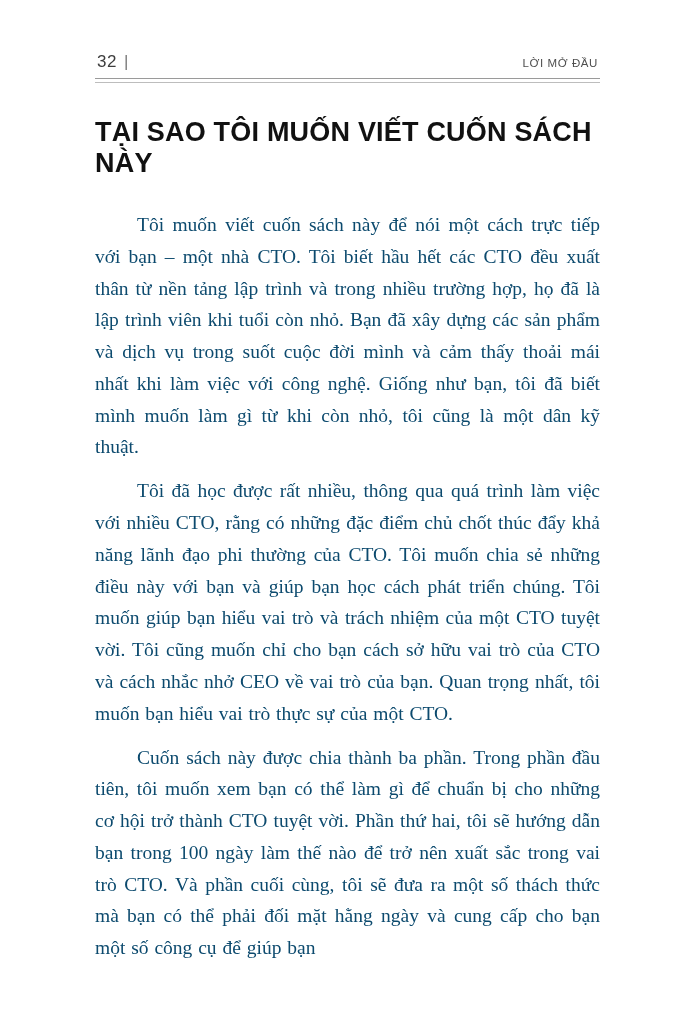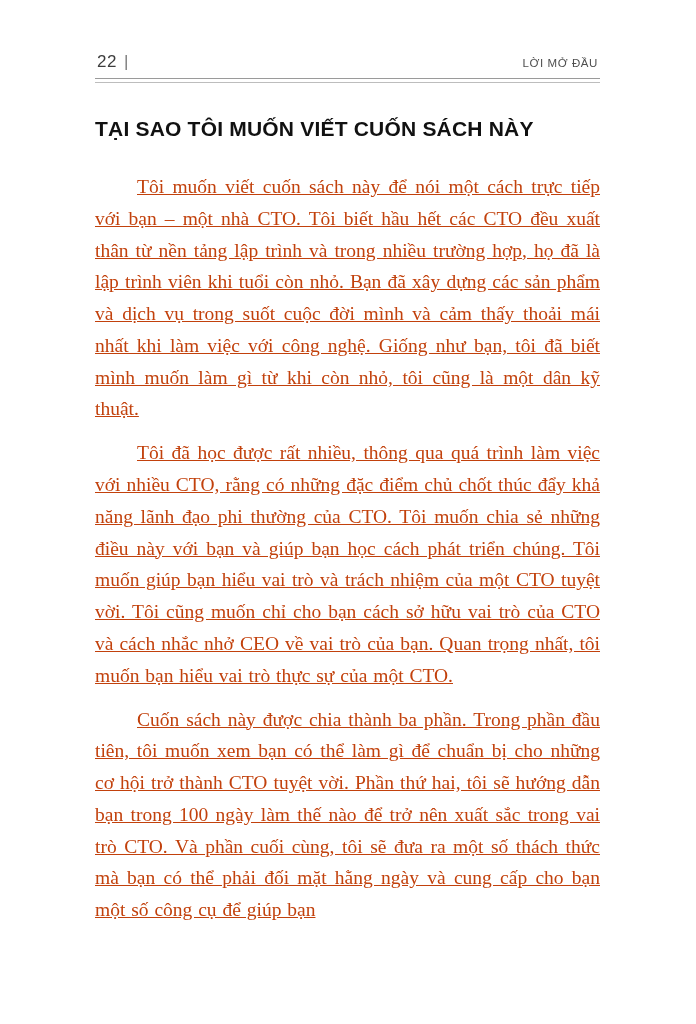--- a/index.html
+++ b/index.html
@@ -48,44 +48,43 @@
   }
   .head-rule {
     height: 3px;
     border-top: 1.6px solid #9a9a9a;
     border-bottom: 1px solid #bdbdbd;
     margin-bottom: 34px;
   }
   .chapter-title {
     font-family: "Liberation Sans", sans-serif;
     font-weight: bold;
-    font-size: 21px;
+    font-size: 27px;
     letter-spacing: 0.2px;
     color: #111111;
     margin: 0 0 30px 0;
   }
   .body-text p {
     margin: 0 0 12px 0;
     font-size: 19.5px;
     line-height: 1.63;
     text-align: justify;
     text-indent: 42px;
-    color: #c2410c;
+    color: #0c4a6e;
     word-spacing: 1px;
-    text-decoration: underline;
   }
 </style>
 </head>
 <body>
 
 <div class="page">
   <div class="content">
 
     <div class="running-head">
-      <span class="page-number"><span>22</span><span class="bar">|</span></span>
+      <span class="page-number"><span>32</span><span class="bar">|</span></span>
       <span class="running-title">LỜI MỞ ĐẦU</span>
     </div>
 
     <div class="head-rule"></div>
 
     <h1 class="chapter-title">TẠI SAO TÔI MUỐN VIẾT CUỐN SÁCH NÀY</h1>
 
     <div class="body-text">
       <p>Tôi muốn viết cuốn sách này để nói một cách trực tiếp với bạn – một nhà CTO. Tôi biết hầu hết các CTO đều xuất thân từ nền tảng lập trình và trong nhiều trường hợp, họ đã là lập trình viên khi tuổi còn nhỏ. Bạn đã xây dựng các sản phẩm và dịch vụ trong suốt cuộc đời mình và cảm thấy thoải mái nhất khi làm việc với công nghệ. Giống như bạn, tôi đã biết mình muốn làm gì từ khi còn nhỏ, tôi cũng là một dân kỹ thuật.</p>
       <p>Tôi đã học được rất nhiều, thông qua quá trình làm việc với nhiều CTO, rằng có những đặc điểm chủ chốt thúc đẩy khả năng lãnh đạo phi thường của CTO. Tôi muốn chia sẻ những điều này với bạn và giúp bạn học cách phát triển chúng. Tôi muốn giúp bạn hiểu vai trò và trách nhiệm của một CTO tuyệt vời. Tôi cũng muốn chỉ cho bạn cách sở hữu vai trò của CTO và cách nhắc nhở CEO về vai trò của bạn. Quan trọng nhất, tôi muốn bạn hiểu vai trò thực sự của một CTO.</p>

